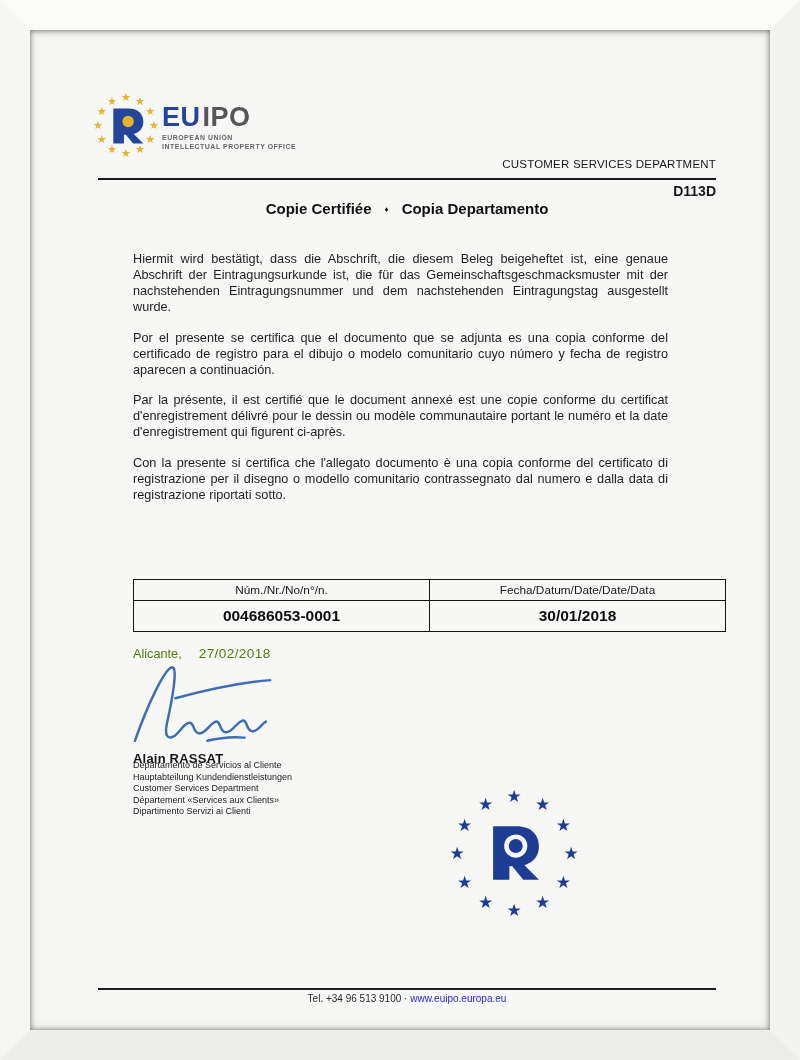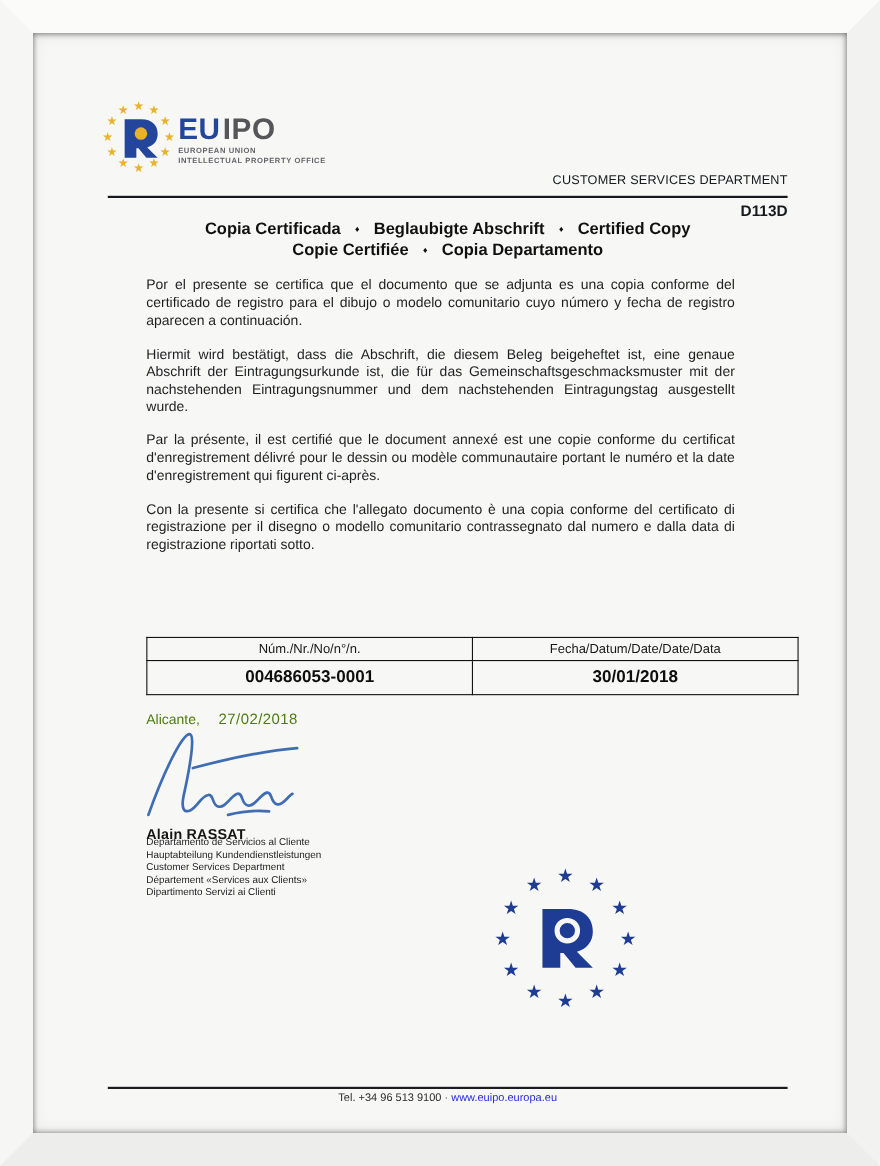--- a/index.html
+++ b/index.html
@@ -91,27 +91,26 @@
         <div>EUROPEAN UNION</div>
         <div>INTELLECTUAL PROPERTY OFFICE</div>
       </div>
     </div>
 
     <div class="dept-header">CUSTOMER SERVICES DEPARTMENT</div>
     <div class="header-line"></div>
     <div class="doc-code">D113D</div>
 
     <div class="title">
-      <div id="title-line1"><span>Copia Certificada</span><span class="diamond">♦</span><span>Beglaubigte Abschrift</span><span class="diamond">♦</span><span>Certified Copy</span></div>
       <div id="title-line2"><span>Copie Certifiée</span><span class="diamond">♦</span><span>Copia Departamento</span></div>
     </div>
 
     <div class="paragraphs" id="paragraphs">
+        <p class="para">Hiermit wird bestätigt, dass die Abschrift, die diesem Beleg beigeheftet ist, eine genaue Abschrift der Eintragungsurkunde ist, die für das Gemeinschaftsgeschmacksmuster mit der nachstehenden Eintragungsnummer und dem nachstehenden Eintragungstag ausgestellt wurde.</p>
         <p class="para">Por el presente se certifica que el documento que se adjunta es una copia conforme del certificado de registro para el dibujo o modelo comunitario cuyo número y fecha de registro aparecen a continuación.</p>
-        <p class="para">Hiermit wird bestätigt, dass die Abschrift, die diesem Beleg beigeheftet ist, eine genaue Abschrift der Eintragungsurkunde ist, die für das Gemeinschaftsgeschmacksmuster mit der nachstehenden Eintragungsnummer und dem nachstehenden Eintragungstag ausgestellt wurde.</p>
         <p class="para">Par la présente, il est certifié que le document annexé est une copie conforme du certificat d'enregistrement délivré pour le dessin ou modèle communautaire portant le numéro et la date d'enregistrement qui figurent ci-après.</p>
         <p class="para">Con la presente si certifica che l'allegato documento è una copia conforme del certificato di registrazione per il disegno o modello comunitario contrassegnato dal numero e dalla data di registrazione riportati sotto.</p>
       </div>
 
     <table class="reg-table">
       <tbody>
           <tr>
         <th style="width:50%">Núm./Nr./No/n°/n.</th>
         <th style="width:50%">Fecha/Datum/Date/Date/Data</th>
       </tr>

